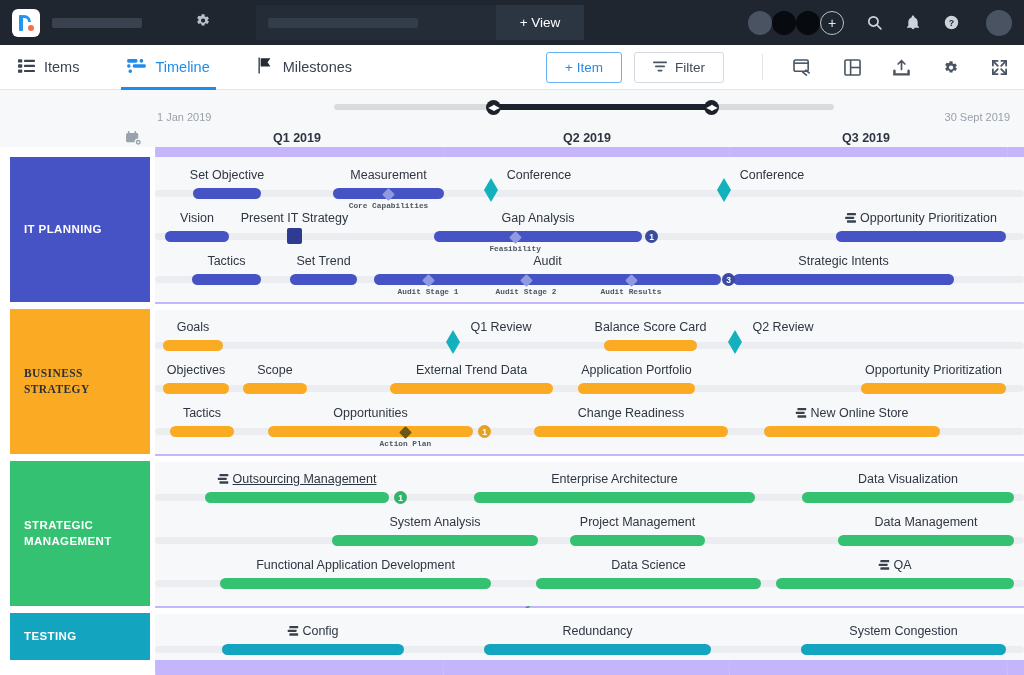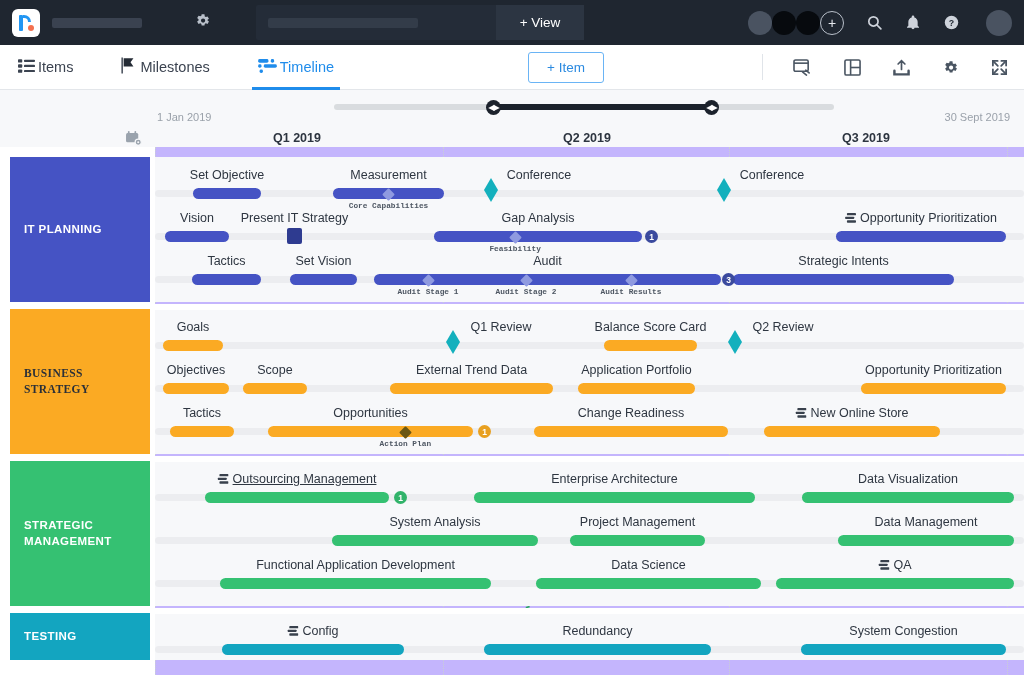--- a/index.html
+++ b/index.html
@@ -65,21 +65,21 @@
   }
   .tb-ico { color: #ced3db; margin-left: 22px; cursor: pointer; display: flex; }
   .av-user { width: 26px; height: 26px; border-radius: 50%; background: #4a5361; margin-left: 26px; }
 
   
   .toolbar {
     height: 45px; background: #fff; display: flex; align-items: center;
     padding: 0 12px; border-bottom: 1px solid #e3e6ea; position: relative;
   }
   .tab {
-    display: flex; align-items: center; gap: 3px;
+    display: flex; align-items: center; gap: 9px;
     height: 45px; padding: 0 6px; margin-right: 36px;
     font-size: 14.5px; color: #3b4350; cursor: pointer; position: relative;
   }
   .tab.active { color: #1f8ceb; }
   .tab.active::after {
     content:''; position: absolute; left: 0; right: 0; bottom: 0;
     height: 3px; background: #1f8ceb;
   }
   .btn-outline {
     height: 31px; padding: 0 18px; border: 1px solid #d5dae0; background: #fff;
@@ -226,44 +226,54 @@
           <rect x="0" y="0" width="5" height="4" rx="1"></rect>
           <rect x="7" y="0.6" width="13" height="2.6" rx="1"></rect>
           <rect x="0" y="6" width="5" height="4" rx="1"></rect>
           <rect x="7" y="6.6" width="13" height="2.6" rx="1"></rect>
           <rect x="0" y="12" width="5" height="4" rx="1"></rect>
           <rect x="7" y="12.6" width="13" height="2.6" rx="1"></rect>
         </svg>
     </span>
     <span>Items</span>
   </div>
-  <div class="tab">
-    <span>
-      <svg width="16" height="17" viewBox="0 0 18 18" fill="none">
-          <rect x="0.5" y="0" width="1.6" height="18" fill="#3b4350"></rect>
-          <path d="M3 0.8h11l-3.3 4.6L14 10H3z" fill="#242b35"></path>
-        </svg>
-    </span>
-    <span>Milestones</span>
-  </div>
   <div class="tab active">
     <span>
       <svg width="19" height="14" viewBox="0 0 20 15" fill="#1f8ceb">
           <rect x="0" y="0" width="11" height="4" rx="1.6"></rect>
           <rect x="13.5" y="0" width="3.6" height="4" rx="1.6"></rect>
           <rect x="0" y="5.6" width="3.6" height="3.8" rx="1.6"></rect>
           <rect x="6" y="5.6" width="14" height="3.8" rx="1.6"></rect>
           <rect x="1.5" y="11.2" width="3.6" height="3.8" rx="1.6"></rect>
         </svg>
     </span>
     <span>Timeline</span>
   </div>
+  <div class="tab">
+    <span>
+      <svg width="16" height="17" viewBox="0 0 18 18" fill="none">
+          <rect x="0.5" y="0" width="1.6" height="18" fill="#3b4350"></rect>
+          <path d="M3 0.8h11l-3.3 4.6L14 10H3z" fill="#242b35"></path>
+        </svg>
+    </span>
+    <span>Milestones</span>
+  </div>
 
   <div style="margin-left:152px; display:flex; align-items:center; gap:12px;">
     <div class="btn-outline primary">+ Item</div>
+    <div class="btn-outline">
+      <span>
+        <svg width="14" height="11" viewBox="0 0 14 11" fill="#4a5562">
+            <rect x="0" y="0.5" width="14" height="1.7" rx="0.8"></rect>
+            <rect x="2" y="4.6" width="10" height="1.7" rx="0.8"></rect>
+            <rect x="4.5" y="8.7" width="5" height="1.7" rx="0.8"></rect>
+          </svg>
+      </span>
+      <span>Filter</span>
+    </div>
   </div>
 
   <div class="tb2-right">
     <div class="sep"></div>
     <div class="ac-ico">
       <svg width="19" height="17" viewBox="0 0 20 18" fill="none" stroke="#4a5562" stroke-width="1.7">
           <rect x="1" y="1" width="15" height="12" rx="1.6"></rect>
           <line x1="1" y1="4.4" x2="16" y2="4.4"></line>
           <path d="M10 13.6l4.2 3.4M13.4 11.8l3.6 3" stroke-linecap="round"></path>
         </svg>
@@ -399,21 +409,21 @@
         <span>Opportunity Prioritization</span>
       </div>
       <div class="dep-badge" style="left: 490px; top: 83px; background: rgb(59, 74, 158);">1</div>
       <div class="row-rail" style="top: 129px;"></div>
       <div class="bar" title="Tactics" style="left: 37px; width: 69px; top: 127px; background: rgb(69, 83, 196);"></div>
       <div class="bar-label" style="left: 71.5px; top: 107px;">
         <span>Tactics</span>
       </div>
       <div class="bar" title="Set Goals" style="left: 135px; width: 67px; top: 127px; background: rgb(69, 83, 196);"></div>
       <div class="bar-label" style="left: 168.5px; top: 107px;">
-        <span>Set Vision</span>
+        <span>Set Trend</span>
       </div>
       <div class="bar" title="Audit" style="left: 219px; width: 347px; top: 127px; background: rgb(69, 83, 196);"></div>
       <div class="bar-label" style="left: 392.5px; top: 107px;">
         <span>Audit</span>
       </div>
       <div class="bar" title="Strategic Intents" style="left: 578px; width: 221px; top: 127px; background: rgb(69, 83, 196);"></div>
       <div class="bar-label" style="left: 688.5px; top: 107px;">
         <span>Strategic Intents</span>
       </div>
       <div class="diamond-mini" style="left: 268.5px; top: 128.5px; background: rgb(143, 154, 224);"></div>

